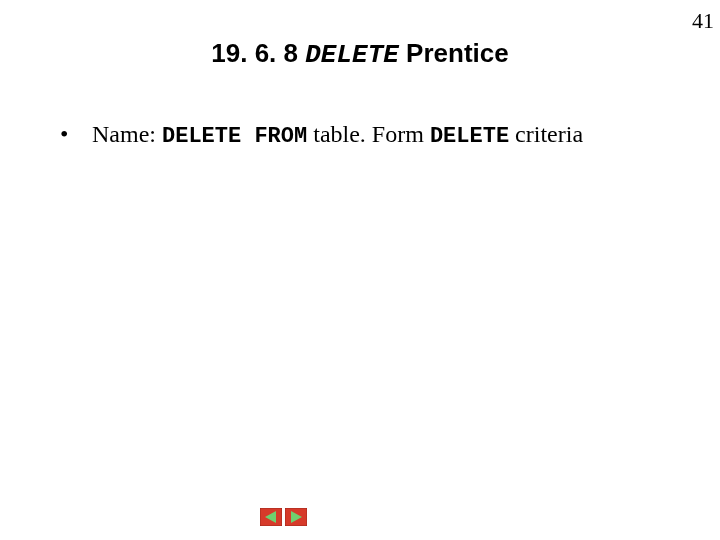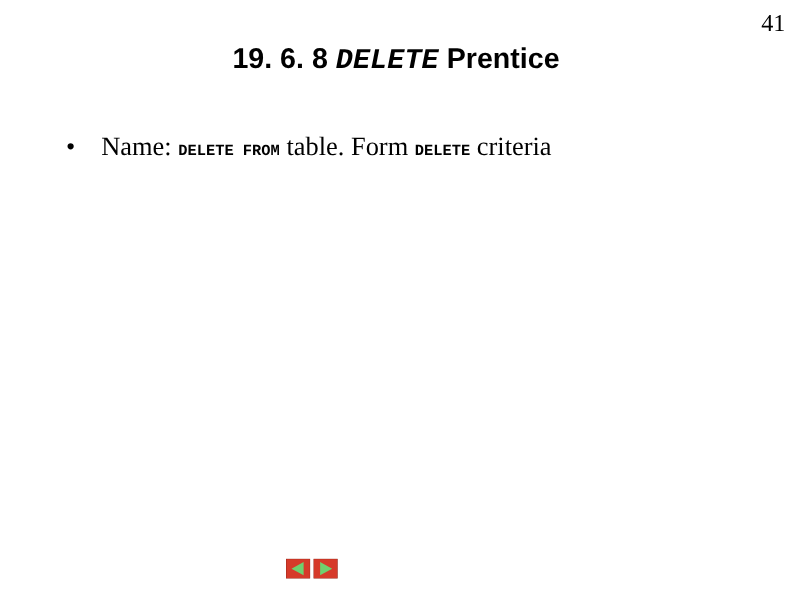--- a/index.html
+++ b/index.html
@@ -4,21 +4,21 @@
 <style>
   * { margin: 0; padding: 0; box-sizing: border-box; }
   html, body { width: 720px; height: 540px; background: #fff; font-family: "Times New Roman", Times, serif; color: #000; }
   .slide { position: relative; width: 720px; height: 540px; }
   .page-number { position: absolute; top: 8px; right: 6px; font-size: 22px; font-family: "Times New Roman", Times, serif; }
   .title { position: absolute; top: 38px; left: 0; width: 100%; text-align: center; font-weight: bold; font-size: 26px; font-family: Arial, Helvetica, sans-serif; }
   .title .code { font-family: "Courier New", Courier, monospace; font-weight: bold; font-style: italic; }
   .bullets { position: absolute; top: 118px; left: 62px; font-size: 24px; line-height: 1.35; }
   .bullets li { list-style: none; margin-bottom: 4px; }
   .bullets li::before { content: "•"; display: inline-block; width: 26px; margin-left: -2px; }
-  .mono { font-family: "Courier New", Courier, monospace; font-weight: bold; font-size: 14px; }
+  .mono { font-family: "Courier New", Courier, monospace; font-weight: bold; font-size: 22px; }
   .footer { position: absolute; bottom: 18px; left: 24px; font-size: 13px; font-family: "Times New Roman", Times, serif; }
   .copy { font-family: Arial, sans-serif; font-size: 12px; }
   .nav { position: absolute; bottom: 14px; left: 260px; display: flex; gap: 3px; }
   .nav-btn { width: 22px; height: 18px; display: flex; align-items: center; justify-content: center; cursor: pointer; }
   .nav-btn svg { display: block; }
 </style>
 </head>
 <body>
 
 <div class="slide">

